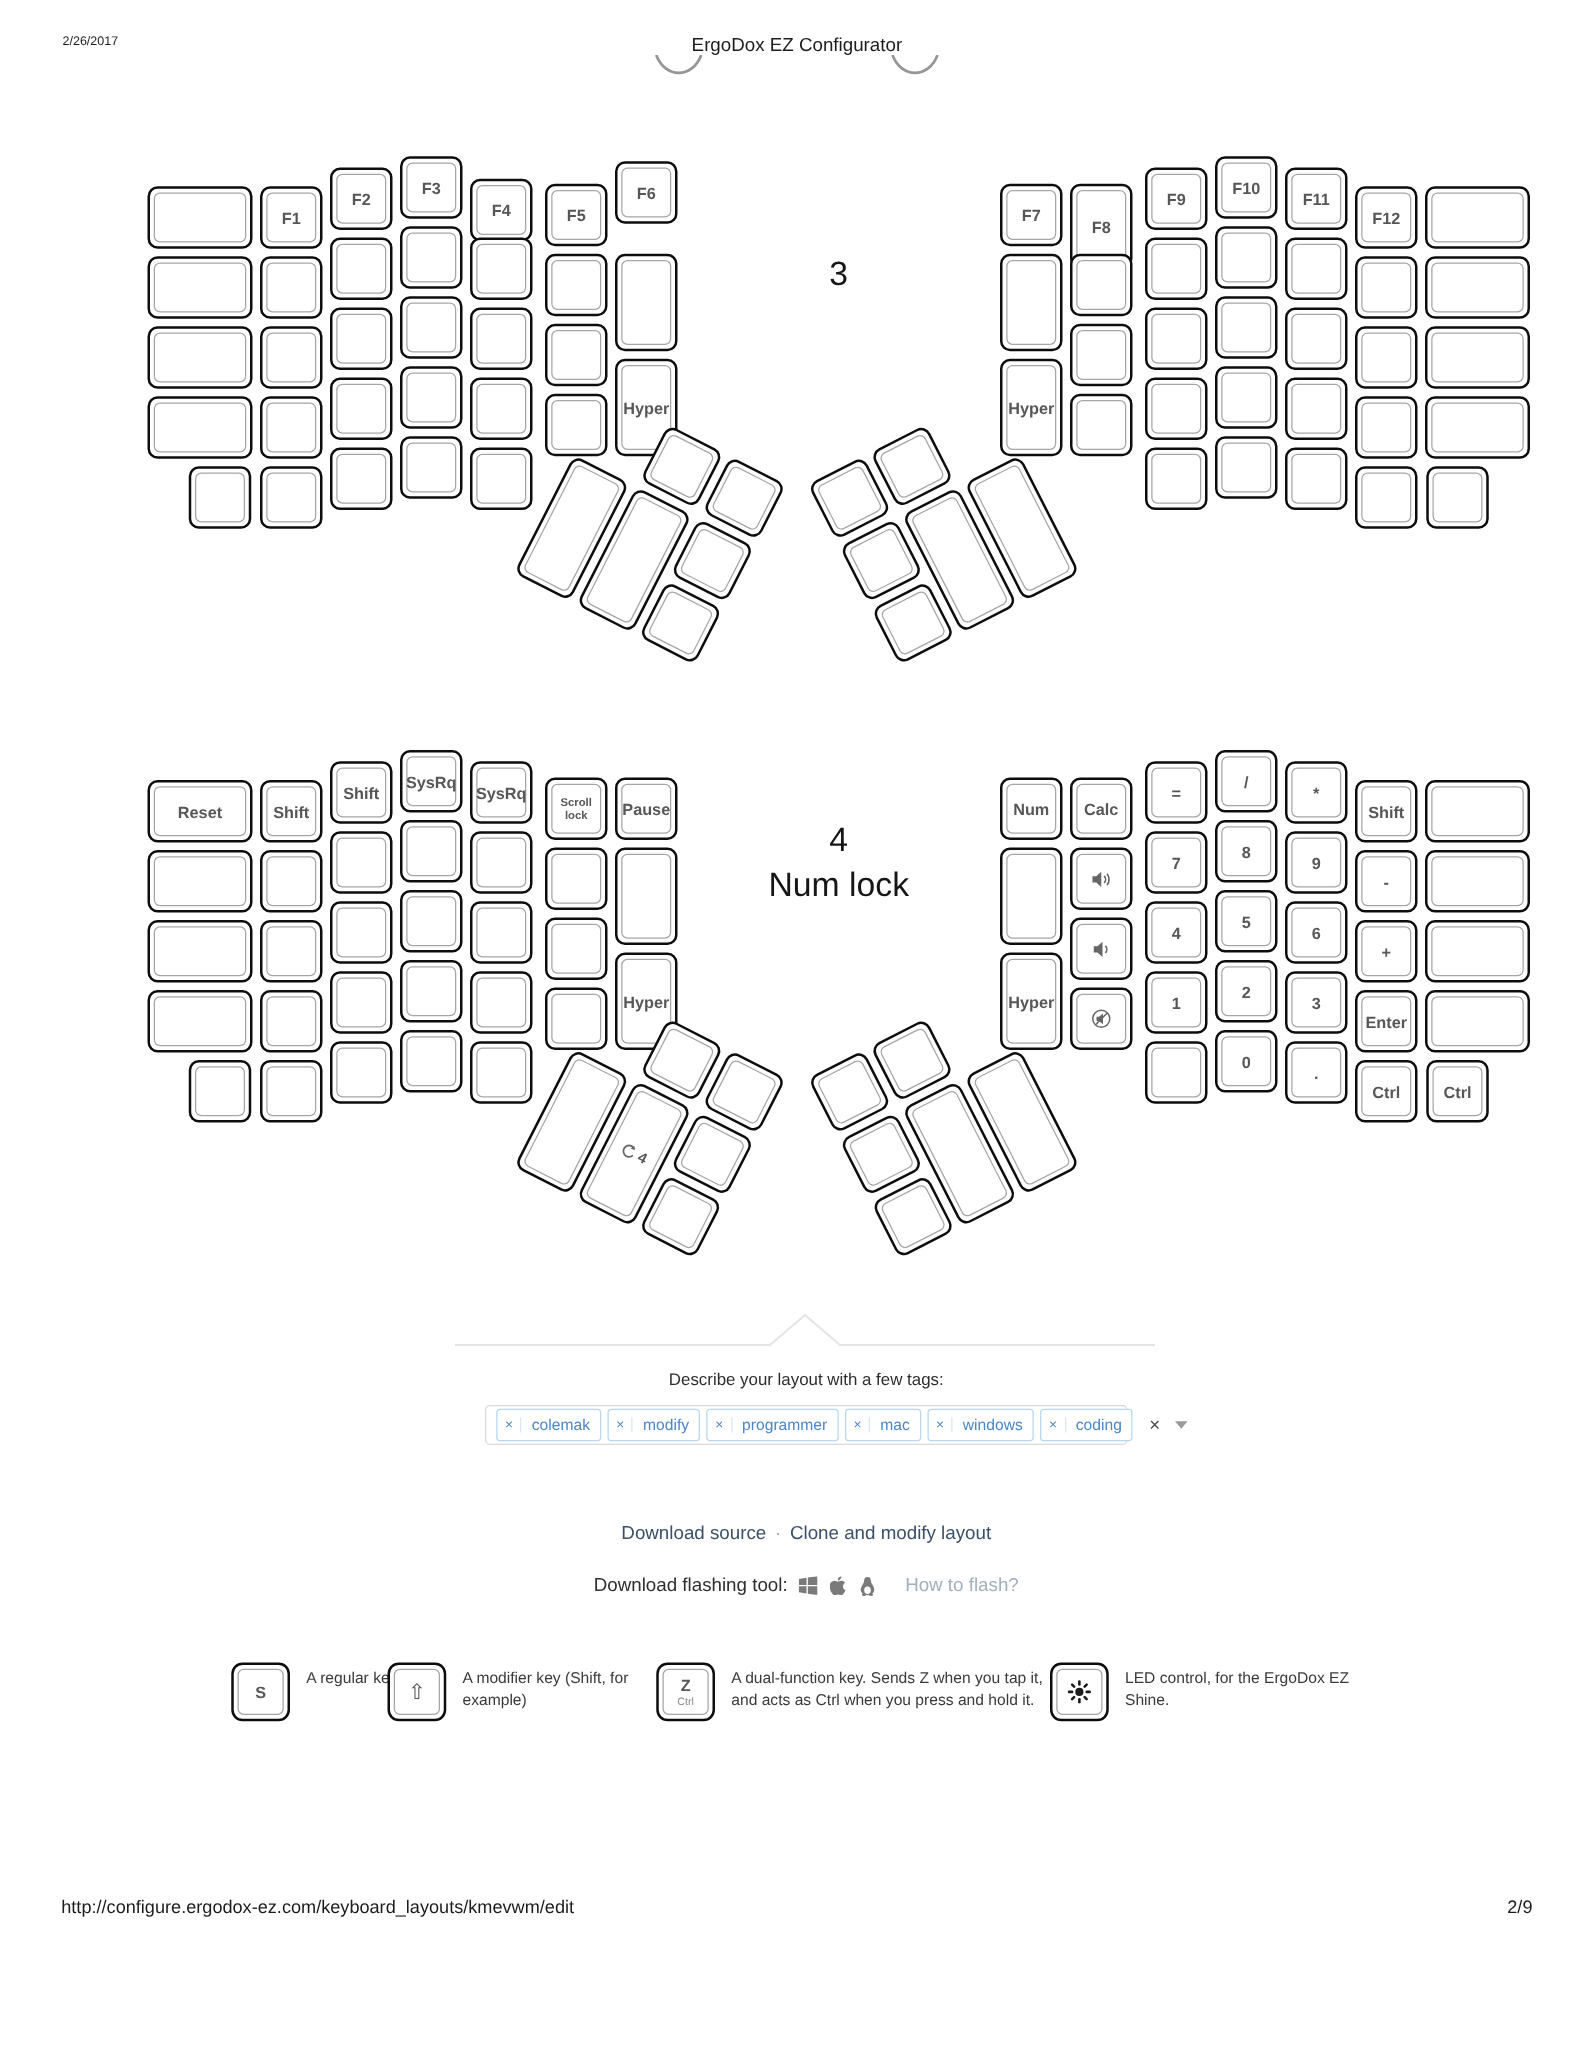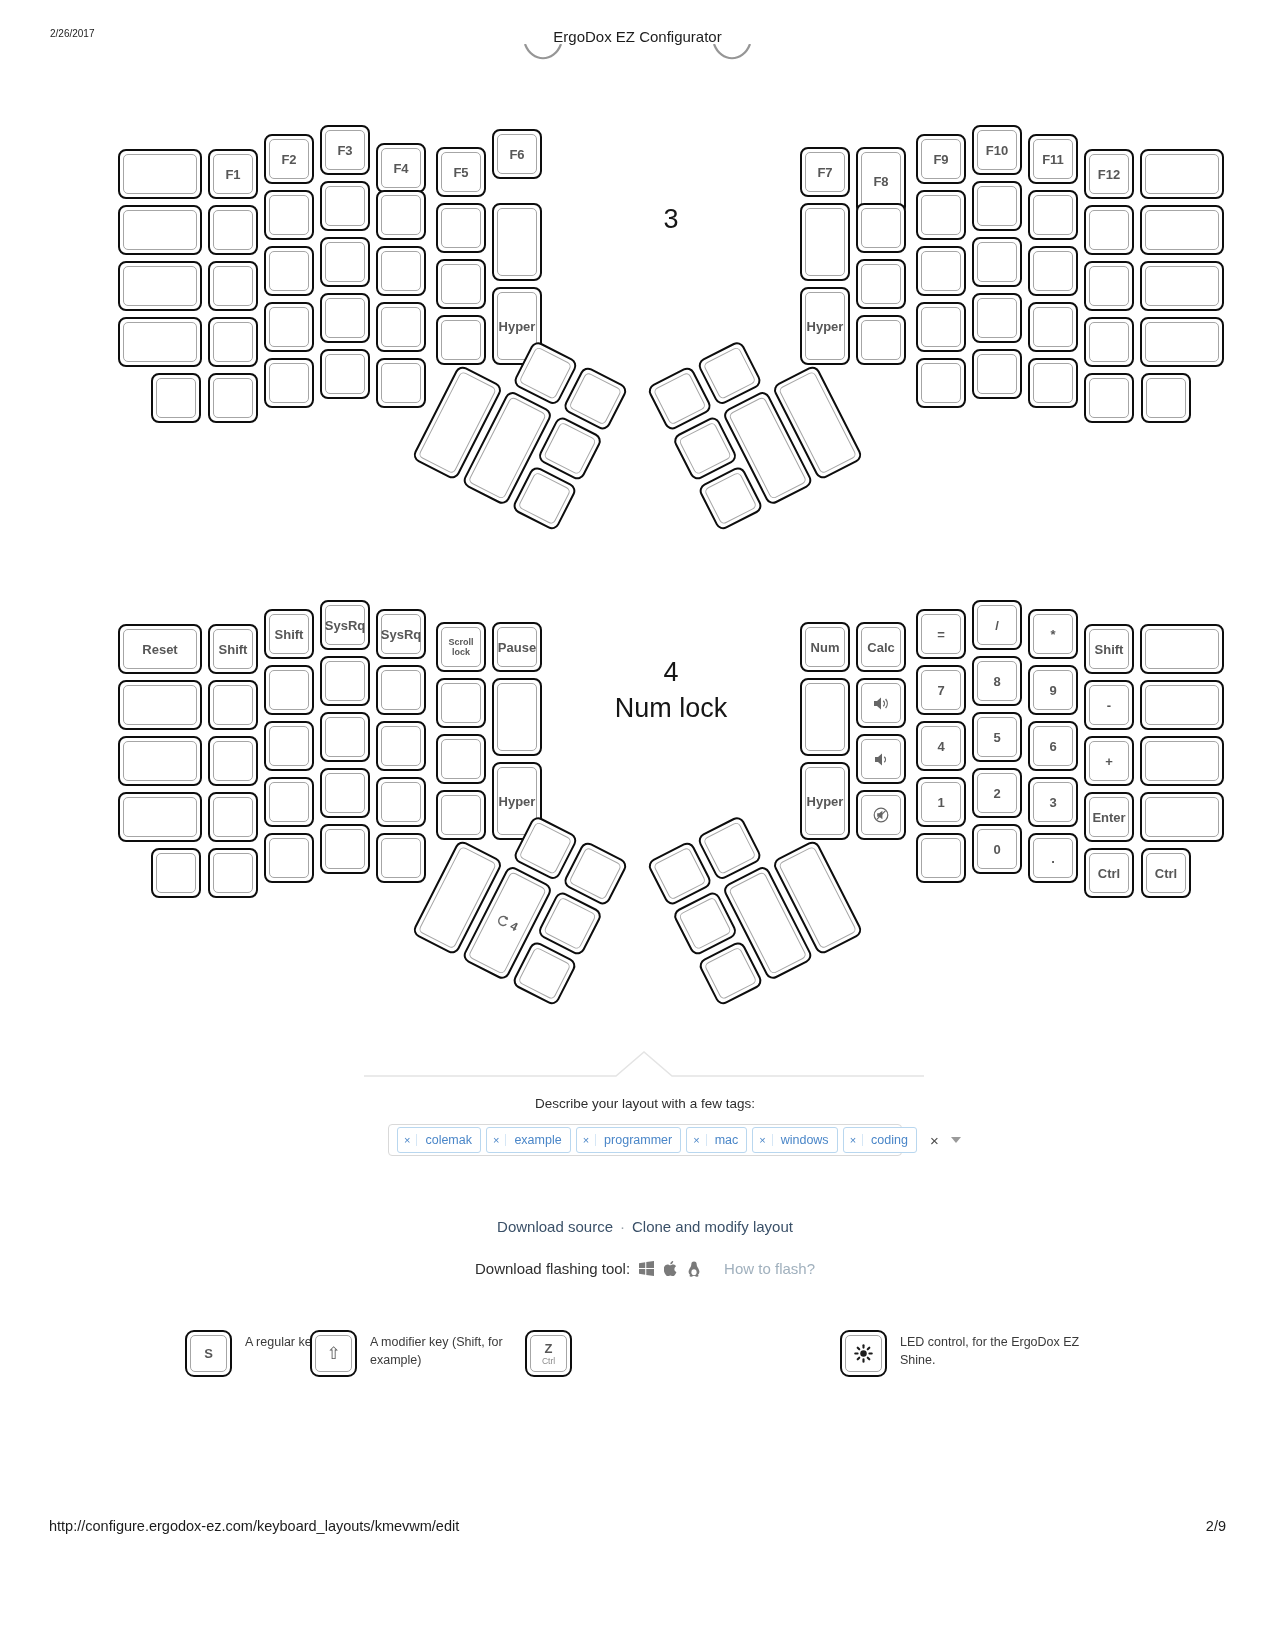--- a/index.html
+++ b/index.html
@@ -604,21 +604,21 @@
   <div class="abs tags-prompt">Describe your layout with a few tags:</div>
 
   <div class="abs tags-box">
     <span id="pills" style="display:flex;gap:5px">
         <span class="pill">
           <span class="pill-x">×</span>
           <span class="pill-label">colemak</span>
         </span>
         <span class="pill">
           <span class="pill-x">×</span>
-          <span class="pill-label">example</span>
+          <span class="pill-label">modify</span>
         </span>
         <span class="pill">
           <span class="pill-x">×</span>
           <span class="pill-label">programmer</span>
         </span>
         <span class="pill">
           <span class="pill-x">×</span>
           <span class="pill-label">mac</span>
         </span>
         <span class="pill">
@@ -680,20 +680,21 @@
         </div>
         <div class="legend-text" style="width: 172px;">A modifier key (Shift, for example)</div>
       </div>
       <div class="legend-item" style="left: 525px;">
         <div class="legend-key">
           <div class="legend-cap">
             <span class="kmain">Z</span>
             <span class="ksub">Ctrl</span>
           </div>
         </div>
+        <div class="legend-text" style="width: 268px;">A dual-function key. Sends Z when you tap it, and acts as Ctrl when you press and hold it.</div>
       </div>
       <div class="legend-item" style="left: 840px;">
         <div class="legend-key">
           <div class="legend-cap">
             <svg width="19" height="19" viewBox="0 0 18 18">
               <circle cx="9" cy="9" r="3.1" fill="#1c1c1c"></circle>
               <g stroke="#1c1c1c" stroke-width="2" stroke-linecap="round">
                 <line x1="9" y1="1.2" x2="9" y2="3.4"></line>
                 <line x1="9" y1="14.6" x2="9" y2="16.8"></line>
                 <line x1="1.2" y1="9" x2="3.4" y2="9"></line>

